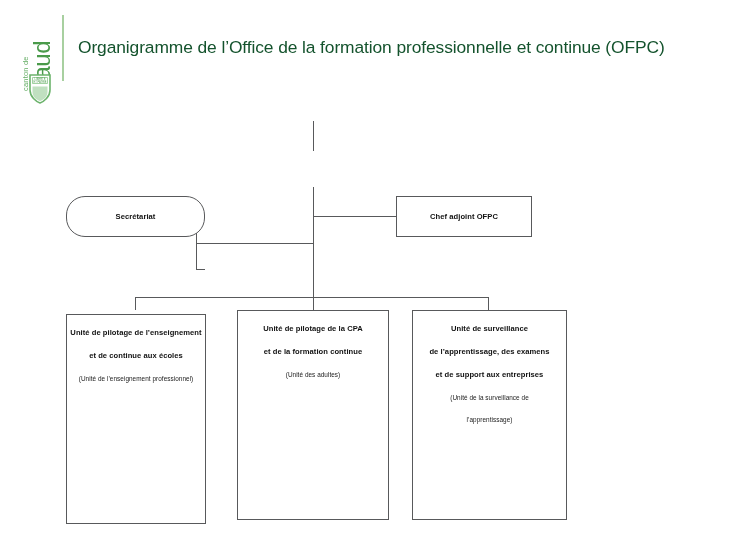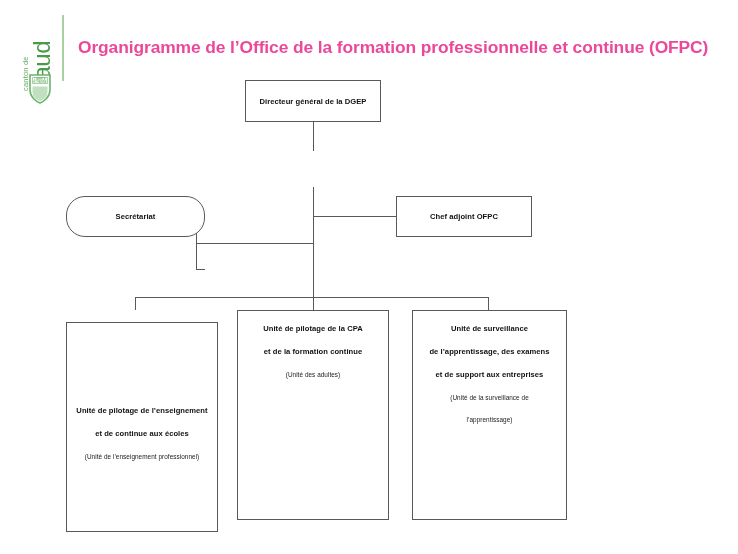--- a/index.html
+++ b/index.html
@@ -77,22 +77,22 @@
     width: 2px;
     height: 66px;
     background: #a8d0a0;
   }
   #page-title {
     position: absolute;
     left: 78px;
     top: 25px;
     width: 620px;
     font-size: 17.4px;
-    font-weight: 700;
-    color: #ec4899;
+    font-weight: 400;
+    color: #14532d;
     letter-spacing: -0.1px;
     white-space: nowrap;
     font-family: "Liberation Sans", sans-serif;
   }
 
   
   .node {
     position: absolute;
     box-sizing: border-box;
     border: 1px solid #58595b;
@@ -166,35 +166,32 @@
 
   <div class="conn h" style="left:197px; top:216px; width:8px;"></div>
 
   <div class="conn h" style="left:197px; top:269px; width:8px;"></div>
 
   <div class="conn h" style="left:135px; top:297px; width:354px;"></div>
   <div class="conn v" style="left:135px; top:297px; height:13px;"></div>
   <div class="conn v" style="left:313px; top:297px; height:13px;"></div>
   <div class="conn v" style="left:488px; top:297px; height:13px;"></div>
 
-  <div class="node centered" style="left:245px; top:80px; width:136px; height:42px;">
-    <div class="node-title">Directeur général de la DGEP</div>
-  </div>
 
 
   <div class="node centered" style="left:66px; top:196px; width:139px; height:41px;border-radius:19px;">
     <div class="node-title">Secrétariat</div>
   </div>
 
 
   <div class="node centered" style="left:396px; top:196px; width:136px; height:41px;">
     <div class="node-title">Chef adjoint  OFPC</div>
   </div>
 
-  <div class="node top-aligned" style="left:66px; top:322px; width:152px; height:210px;justify-content:center;">
+  <div class="node top-aligned" style="left:66px; top:314px; width:140px; height:210px;">
     <div class="node-title">Unité de pilotage de l’enseignement</div>
     <div class="node-title">et  de  continue  aux écoles</div>
     <div class="node-sub">(Unité de l’enseignement professionnel)</div>
   </div>
 
   <div class="node top-aligned" style="left:412px; top:310px; width:155px; height:210px;">
     <div class="node-title">Unité de surveillance</div>
     <div class="node-title">de l’apprentissage,  des examens</div>
     <div class="node-title">et de support  aux entreprises</div>
     <div class="node-sub">(Unité de la surveillance de</div>

